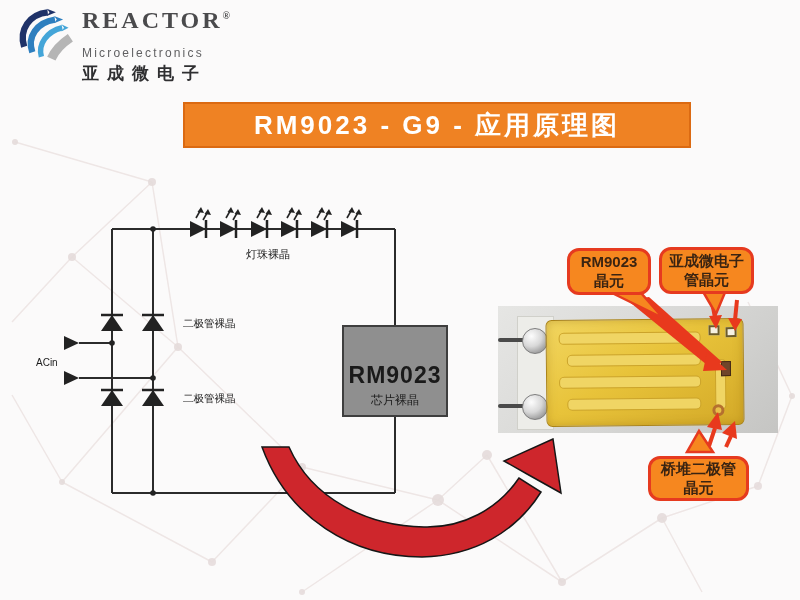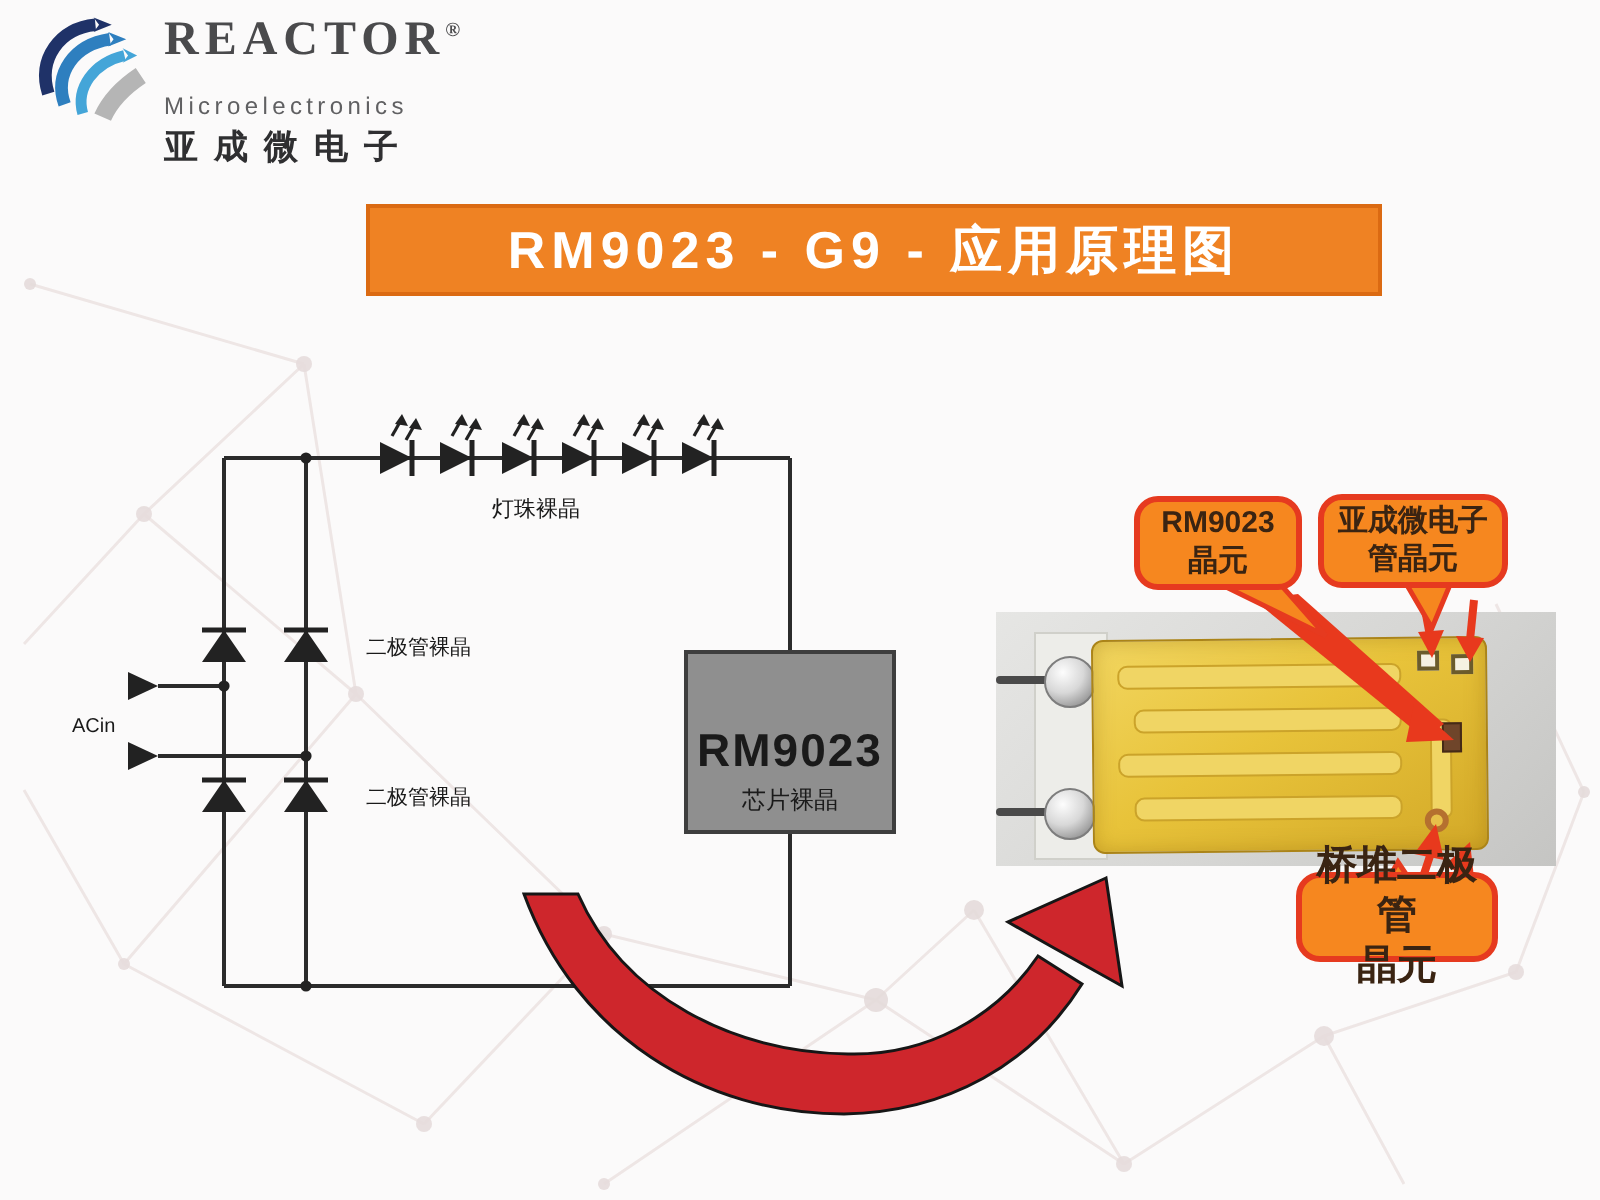--- a/index.html
+++ b/index.html
@@ -31,21 +31,21 @@
   .banner{position:absolute;left:183px;top:102px;width:508px;height:46px;z-index:3;
           background:#EF8223;border:2px solid #DB6A12;border-radius:0;box-sizing:border-box;
           display:flex;align-items:center;justify-content:center;}
   .banner span{color:#ffffff;font-size:26px;font-weight:bold;letter-spacing:3px;white-space:nowrap;}
   .callout{position:absolute;z-index:3;background:#F6871F;border:3px solid #E63A1F;border-radius:12px;
            box-sizing:border-box;color:#3A2412;font-weight:bold;text-align:center;
            display:flex;flex-direction:column;justify-content:center;line-height:1.25;}
   .callout span{display:block;}
   #callout-rm9023{left:567px;top:248px;width:84px;height:47px;font-size:15px;}
   #callout-bridge-top{left:659px;top:247px;width:95px;height:47px;font-size:15px;}
-  #callout-bridge-bottom{left:648px;top:436px;width:101px;height:45px;font-size:20px;}
+  #callout-bridge-bottom{left:648px;top:456px;width:101px;height:45px;font-size:15px;}
   .logo{position:absolute;left:14px;top:6px;z-index:3;display:flex;align-items:flex-start;}
   .logo-icon{position:relative;width:62px;height:58px;flex:0 0 auto;}
   .logo-text{margin-left:6px;padding-top:2px;}
   .brand{font-size:24px;font-weight:bold;color:#4A4A4C;letter-spacing:3px;line-height:1;font-family:Liberation Serif, serif;}
   .brand sup{font-size:10px;letter-spacing:0;}
   .sub{font-size:12px;color:#606062;letter-spacing:2.2px;line-height:1.1;margin-top:15px;}
   .cn{font-size:17px;font-weight:bold;color:#2F2F31;letter-spacing:8px;margin-top:2px;}
   text{font-family:"Liberation Sans",sans-serif;fill:#1a1a1a;}
 </style>
 </head>

